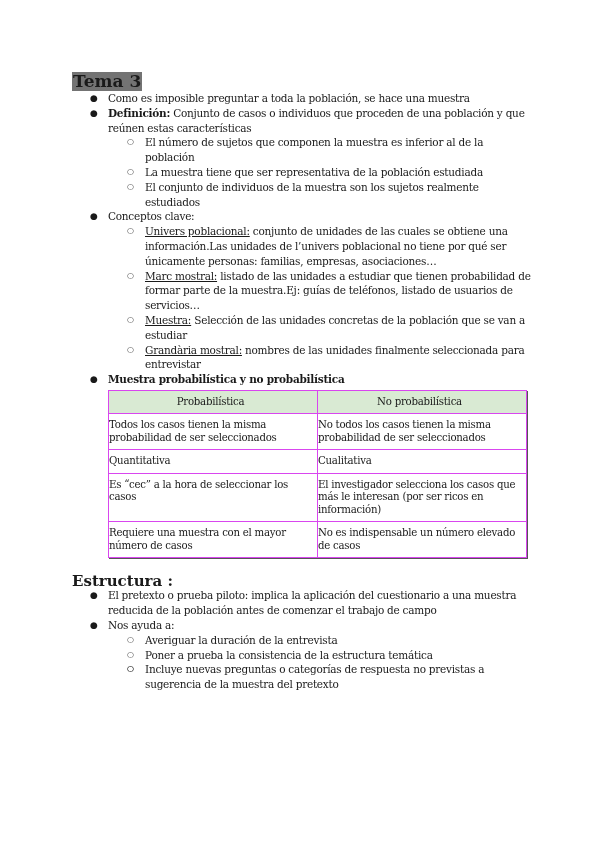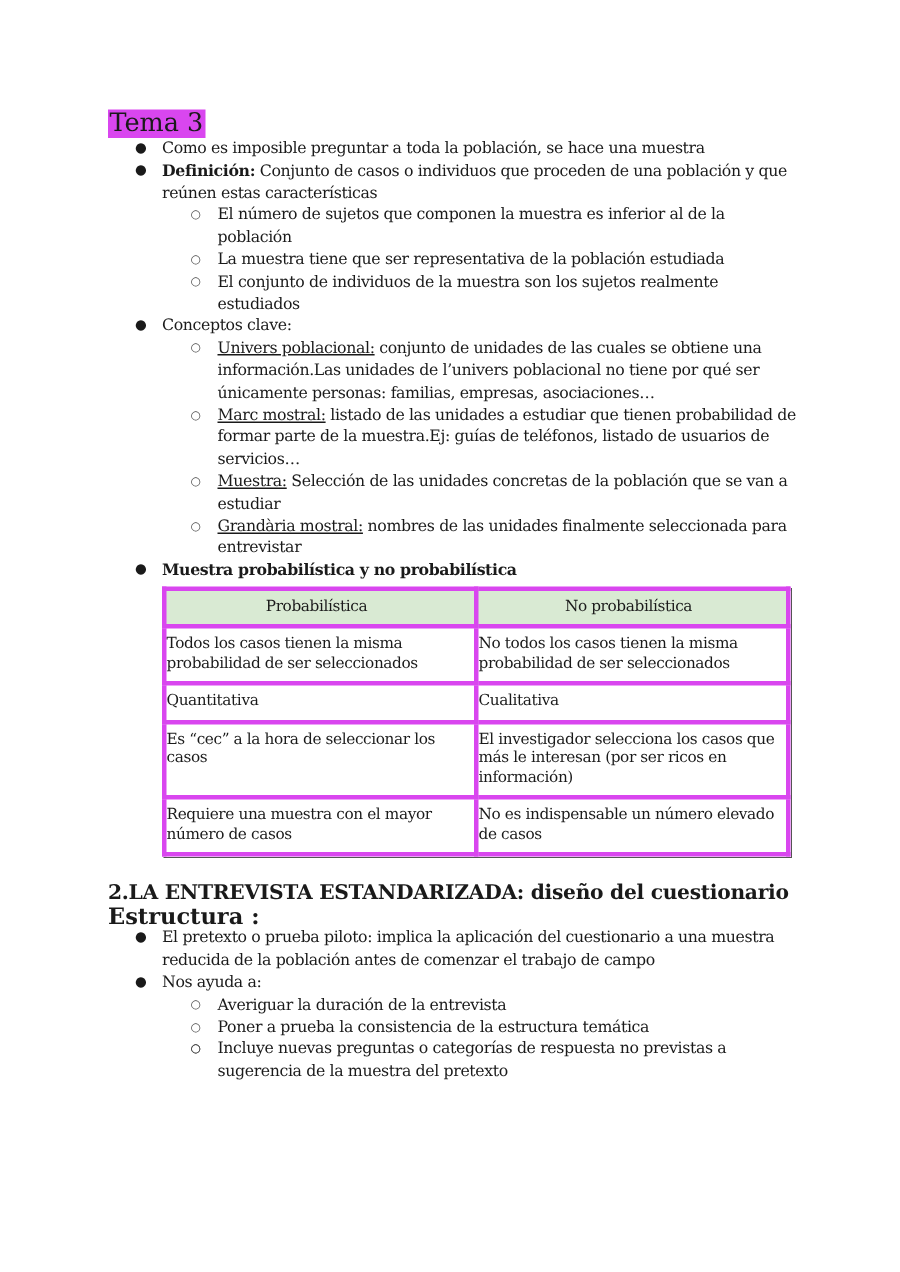--- a/index.html
+++ b/index.html
@@ -1,35 +1,35 @@
 <!DOCTYPE html>
 <html><head>
   <meta charset="utf-8">
   <style>
     html, body { margin: 0; padding: 0; background: #ffffff; }
     body { width: 600px; height: 848px; position: relative; overflow: hidden;
            font-family: "DejaVu Serif", "Liberation Serif", serif; color: #1a1a1a; }
     .page { position: absolute; left: 72px; top: 72px; width: 460px; }
-    .tema { display: inline-block; background: #d946ef; font-weight: normal;
+    .tema { display: inline-block; background: #737373; font-weight: bold;
             font-size: 17px; line-height: 19px; padding: 0 1px; margin-top: 0; }
     .h1 { font-weight: bold; font-size: 13.5px; line-height: 17px; letter-spacing: -0.2px; }
     .sub-h { font-weight: bold; font-size: 15px; line-height: 14px; }
     ul.l1 { list-style: none; margin: 0; padding: 0; }
     ul.l1 > li { position: relative; padding-left: 36px; font-size: 10.5px; line-height: 14.8px;
                  letter-spacing: -0.25px; }
     ul.l1 > li > .b1 { position: absolute; left: 18px; top: 0; font-size: 9px; }
     ul.l2 { list-style: none; margin: 0; padding: 0; }
     ul.l2 > li { position: relative; padding-left: 37px; margin-left: -36px; padding-left: 73px; }
     ul.l2 > li > .b2 { position: absolute; left: 55px; top: 0; font-size: 8px; color: #444; }
     .bold { font-weight: bold; }
     .u { text-decoration: underline; }
     table.cmp { border-collapse: collapse; margin-left: 36px; width: 419px; margin-top: 3px;
                 font-size: 10.2px; line-height: 12.5px; letter-spacing: -0.25px;
                 box-shadow: 1px 1px 0 #555; }
-    table.cmp th, table.cmp td { border: 3px solid #d946ef; vertical-align: top; text-align: left;
+    table.cmp th, table.cmp td { border: 1px solid #d946ef; vertical-align: top; text-align: left;
                                  padding: 5px 5px 5px 0; width: 50%; }
     table.cmp th { background: #d9ead3; font-weight: normal; text-align: center; height: 12px; }
     .gap-sec2 { height: 16px; }
   </style>
 </head>
 <body>
 
 <div class="page">
 
   <div class="tema">Tema 3</div>
@@ -87,21 +87,20 @@
       </tr>
       <tr>
         <td>Requiere una muestra con el mayor número de casos</td>
         <td>No es indispensable un número elevado de casos</td>
       </tr>
     </tbody>
   </table>
 
   <div class="gap-sec2"></div>
 
-  <div class="h1">2.LA ENTREVISTA ESTANDARIZADA: diseño del cuestionario</div>
   <div class="sub-h">Estructura :</div>
 
   <ul class="l1">
     <li>
       <span class="b1">●</span>
       <span>El pretexto o prueba piloto: implica la aplicación del cuestionario a una muestra reducida de la población antes de comenzar el trabajo de campo</span>
     </li>
     <li>
       <span class="b1">●</span>
       <span>Nos ayuda a:</span>

